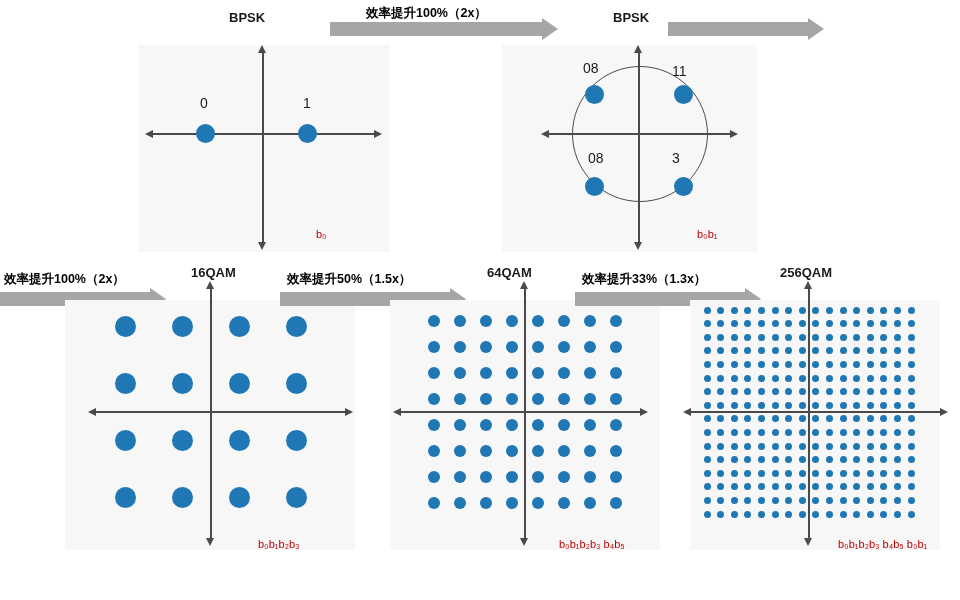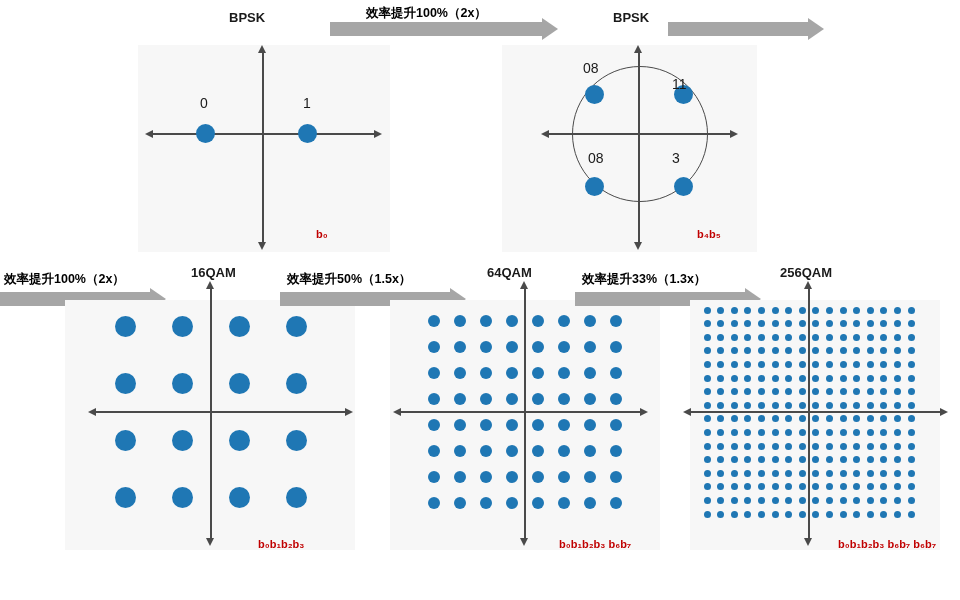--- a/index.html
+++ b/index.html
@@ -11,21 +11,21 @@
     overflow:hidden;
   }
   .panel{position:absolute;background:#f7f7f7;}
   .title{
     position:absolute;
     font-size:13px;font-weight:bold;color:#1a1a1a;
     white-space:nowrap;
   }
   .bits{
     position:absolute;
-    font-size:11px;color:#c00000;font-weight:bold;
+    font-size:11px;color:#c00000;font-weight:normal;
     white-space:nowrap;
   }
   .axis-h,.axis-v{position:absolute;background:#4a4a4a;}
   .axis-h{height:1.5px;}
   .axis-v{width:1.5px;}
   .arrowhead{position:absolute;width:0;height:0;}
   .ah-left{border-top:4px solid transparent;border-bottom:4px solid transparent;border-right:8px solid #4a4a4a;}
   .ah-right{border-top:4px solid transparent;border-bottom:4px solid transparent;border-left:8px solid #4a4a4a;}
   .ah-up{border-left:4px solid transparent;border-right:4px solid transparent;border-bottom:8px solid #4a4a4a;}
   .ah-down{border-left:4px solid transparent;border-right:4px solid transparent;border-top:8px solid #4a4a4a;}
@@ -93,25 +93,25 @@
 <div class="arrowhead ah-down" style="left:634px;top:242px;"></div>
 
 <div class="circle" style="left:572px;top:66px;width:134px;height:134px;"></div>
 
 <div class="dot" style="left:585px;top:85px;width:19px;height:19px;"></div>
 <div class="dot" style="left:674px;top:85px;width:19px;height:19px;"></div>
 <div class="dot" style="left:585px;top:177px;width:19px;height:19px;"></div>
 <div class="dot" style="left:674px;top:177px;width:19px;height:19px;"></div>
 
 <div class="lbl" style="left:583px;top:60px;">08</div>
-<div class="lbl" style="left:672px;top:76px;">11</div>
+<div class="lbl" style="left:672px;top:63px;">11</div>
 <div class="lbl" style="left:588px;top:150px;">08</div>
 <div class="lbl" style="left:672px;top:150px;">3</div>
 
-<div class="bits" style="left:697px;top:228px;">b₄b₅</div>
+<div class="bits" style="left:697px;top:228px;">b₀b₁</div>
 
 <div class="effarrow" style="left:0px;top:288px;width:166px;">
   <div class="shaft" style="width:150px;"></div>
   <div class="head" style="left:150px;"></div>
 </div>
 <div class="efflabel" style="left:4px;top:271px;">效率提升100%（2x）</div>
 
 <div class="panel" style="left:65px;top:300px;width:290px;height:250px;"></div>
 <div class="title" style="left:191px;top:265px;">16QAM</div>
 
@@ -217,21 +217,21 @@
     <div class="dot" style="background: rgb(31, 119, 180); width: 12px; height: 12px; left: 610px; top: 471px;"></div>
     <div class="dot" style="background: rgb(31, 119, 180); width: 12px; height: 12px; left: 428px; top: 497px;"></div>
     <div class="dot" style="background: rgb(31, 119, 180); width: 12px; height: 12px; left: 454px; top: 497px;"></div>
     <div class="dot" style="background: rgb(31, 119, 180); width: 12px; height: 12px; left: 480px; top: 497px;"></div>
     <div class="dot" style="background: rgb(31, 119, 180); width: 12px; height: 12px; left: 506px; top: 497px;"></div>
     <div class="dot" style="background: rgb(31, 119, 180); width: 12px; height: 12px; left: 532px; top: 497px;"></div>
     <div class="dot" style="background: rgb(31, 119, 180); width: 12px; height: 12px; left: 558px; top: 497px;"></div>
     <div class="dot" style="background: rgb(31, 119, 180); width: 12px; height: 12px; left: 584px; top: 497px;"></div>
     <div class="dot" style="background: rgb(31, 119, 180); width: 12px; height: 12px; left: 610px; top: 497px;"></div>
   </div>
-<div class="bits" style="left:559px;top:538px;">b₀b₁b₂b₃ b₆b₇</div>
+<div class="bits" style="left:559px;top:538px;">b₀b₁b₂b₃ b₄b₅</div>
 
 <div class="effarrow" style="left:575px;top:288px;width:186px;">
   <div class="shaft" style="width:170px;"></div>
   <div class="head" style="left:170px;"></div>
 </div>
 <div class="efflabel" style="left:582px;top:271px;">效率提升33%（1.3x）</div>
 
 <div class="panel" style="left:690px;top:300px;width:250px;height:250px;"></div>
 <div class="title" style="left:780px;top:265px;">256QAM</div>
 
@@ -493,13 +493,13 @@
     <div class="dot" style="background: rgb(31, 119, 180); width: 7px; height: 7px; left: 798.7px; top: 510.5px;"></div>
     <div class="dot" style="background: rgb(31, 119, 180); width: 7px; height: 7px; left: 812.3px; top: 510.5px;"></div>
     <div class="dot" style="background: rgb(31, 119, 180); width: 7px; height: 7px; left: 825.9px; top: 510.5px;"></div>
     <div class="dot" style="background: rgb(31, 119, 180); width: 7px; height: 7px; left: 839.5px; top: 510.5px;"></div>
     <div class="dot" style="background: rgb(31, 119, 180); width: 7px; height: 7px; left: 853.1px; top: 510.5px;"></div>
     <div class="dot" style="background: rgb(31, 119, 180); width: 7px; height: 7px; left: 866.7px; top: 510.5px;"></div>
     <div class="dot" style="background: rgb(31, 119, 180); width: 7px; height: 7px; left: 880.3px; top: 510.5px;"></div>
     <div class="dot" style="background: rgb(31, 119, 180); width: 7px; height: 7px; left: 893.9px; top: 510.5px;"></div>
     <div class="dot" style="background: rgb(31, 119, 180); width: 7px; height: 7px; left: 907.5px; top: 510.5px;"></div>
   </div>
-<div class="bits" style="left:838px;top:538px;">b₀b₁b₂b₃ b₆b₇ b₆b₇</div>
+<div class="bits" style="left:838px;top:538px;">b₀b₁b₂b₃ b₄b₅ b₀b₁</div>
 
 </body></html>

